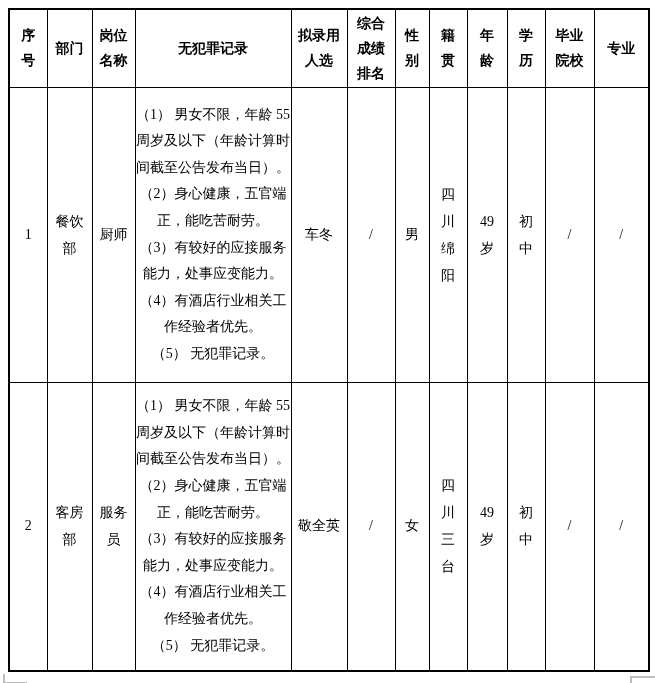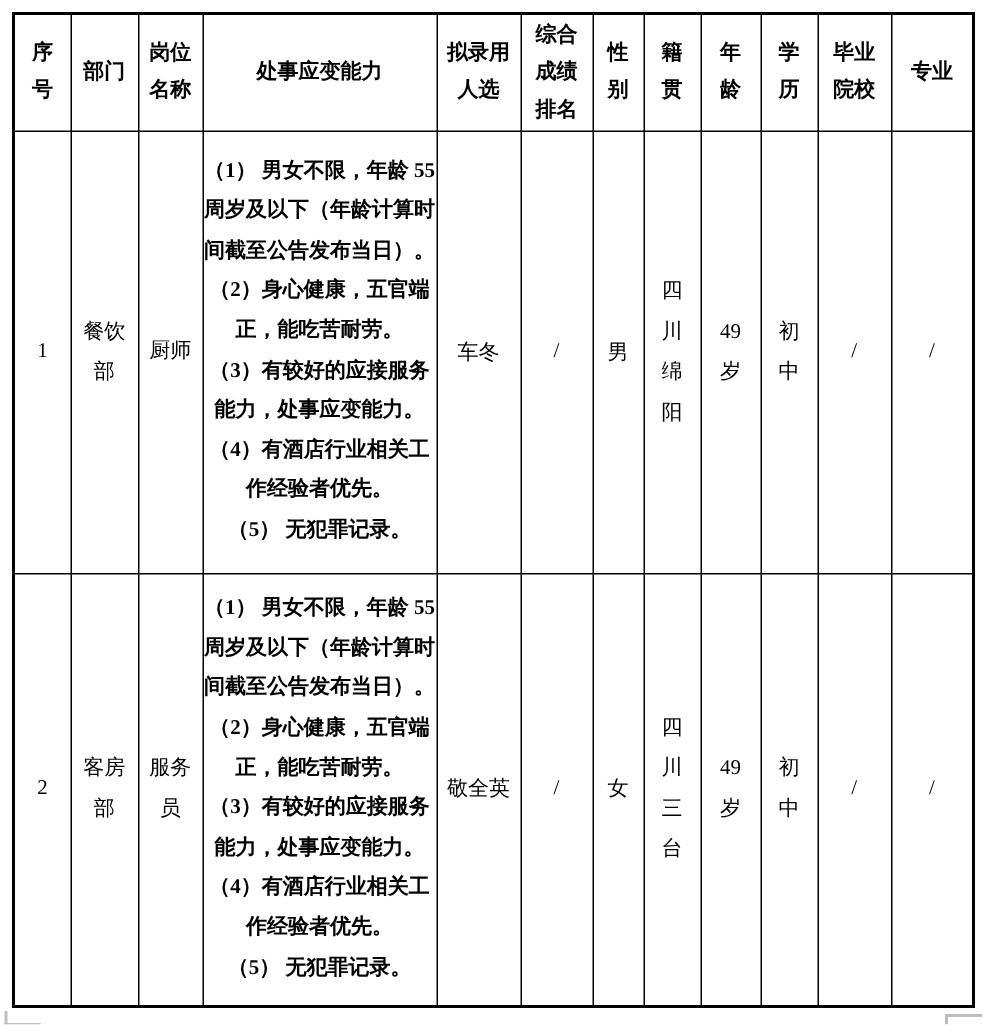--- a/index.html
+++ b/index.html
@@ -42,21 +42,20 @@
     white-space: pre-line;
   }
   td.stack {
     white-space: pre-line;
     line-height: 27px;
   }
   td.req {
     text-align: left;
     padding: 2px 4px;
     vertical-align: middle;
-    font-weight: bold;
   }
   td.req p {
     margin: 0;
     line-height: 26.6px;
     text-indent: 0;
   }
   
   .frag-left {
     position: absolute;
     left: 3px;
@@ -96,21 +95,21 @@
         <col style="width:49px">
         <col style="width:55px">
     </colgroup>
     <thead>
       <tr class="header-row">
         <th class="hdr">序
 号</th>
         <th class="hdr">部门</th>
         <th class="hdr">岗位
 名称</th>
-        <th class="hdr">处事应变能力</th>
+        <th class="hdr">无犯罪记录</th>
         <th class="hdr">拟录用
 人选</th>
         <th class="hdr">综合
 成绩
 排名</th>
         <th class="hdr">性
 别</th>
         <th class="hdr">籍
 贯</th>
         <th class="hdr">年

